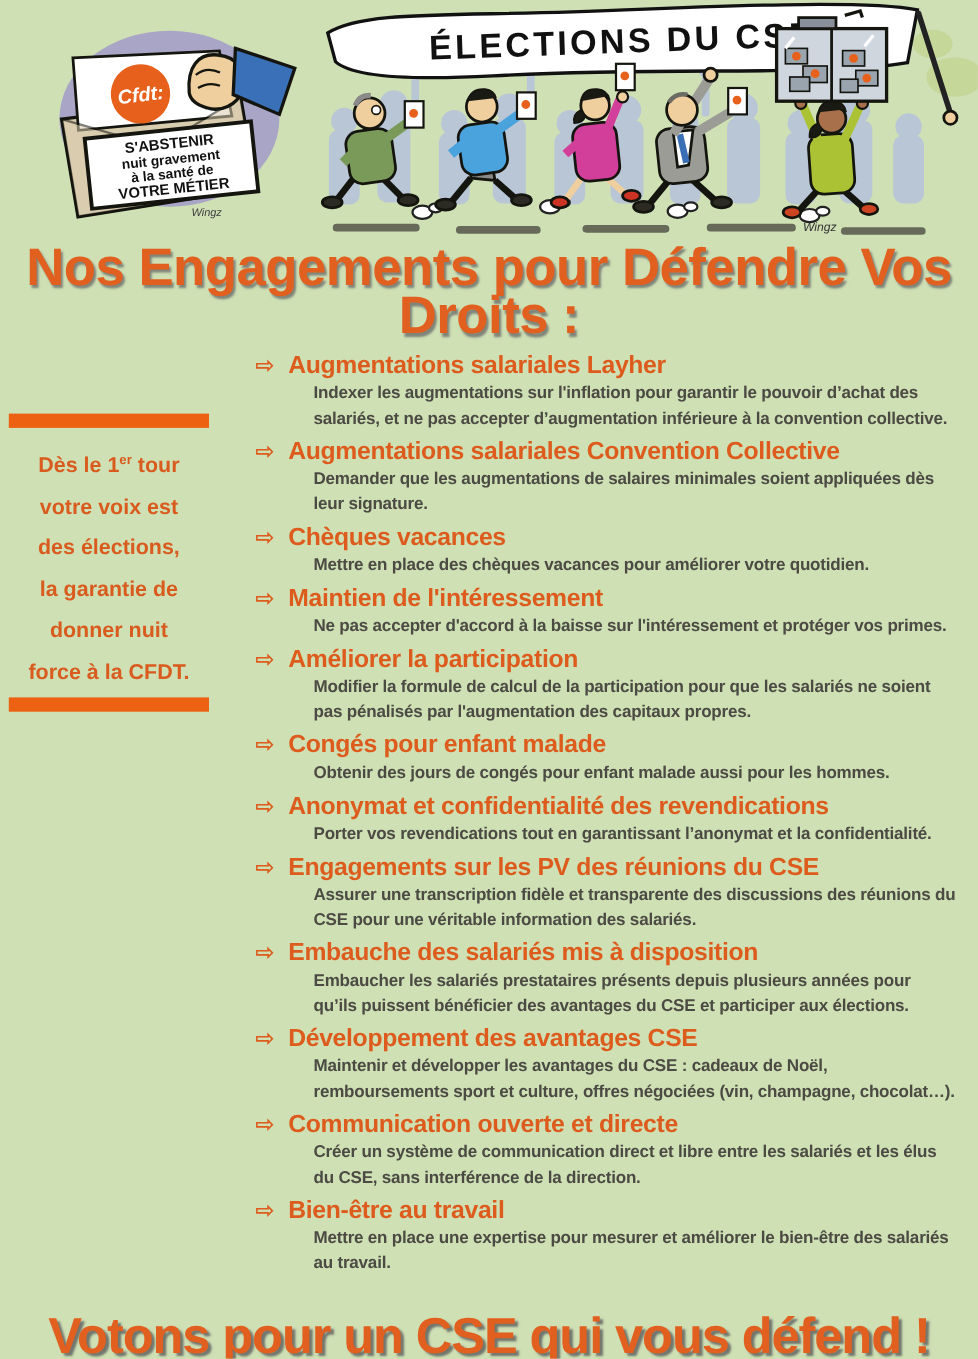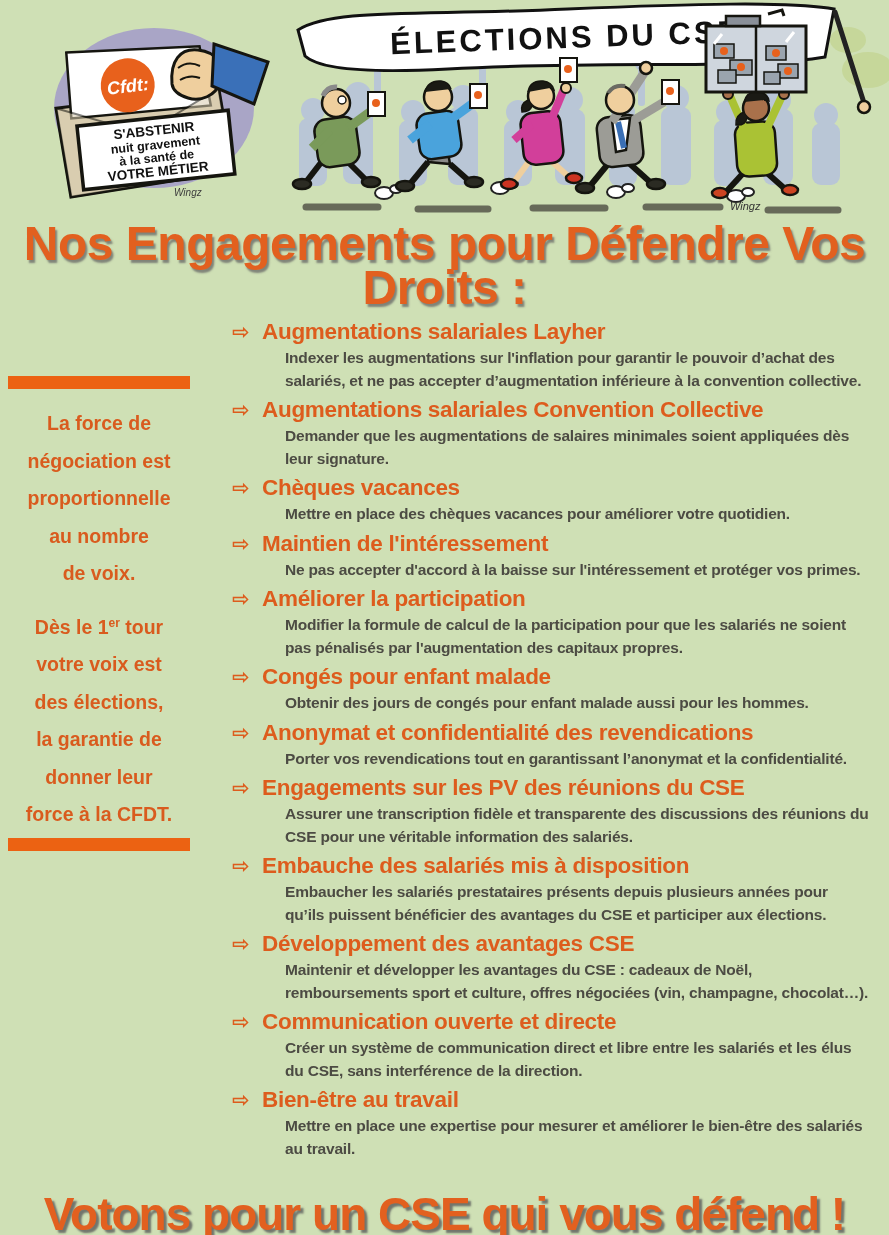--- a/index.html
+++ b/index.html
@@ -275,33 +275,26 @@
       <text x="452" y="210" font-size="11" font-style="italic" fill="#333333">Wingz</text>
     </svg>
   </header>
 
   <h1 class="title">Nos Engagements pour Défendre Vos Droits :</h1>
 
   <div class="columns">
 
     <aside class="sidebar">
       <div class="bar"></div>
-      <div class="side-block" id="side-block-1">
-          <div class="side-line">La force de</div>
-          <div class="side-line">négociation est</div>
-          <div class="side-line">proportionnelle</div>
-          <div class="side-line">au nombre</div>
-          <div class="side-line">de voix.</div>
-        </div>
       <div class="side-block second" id="side-block-2">
           <div class="side-line">Dès le 1<sup>er</sup> tour</div>
           <div class="side-line">votre voix est</div>
           <div class="side-line">des élections,</div>
           <div class="side-line">la garantie de</div>
-          <div class="side-line">donner leur</div>
+          <div class="side-line">donner nuit</div>
           <div class="side-line">force à la CFDT.</div>
         </div>
       <div class="bar"></div>
     </aside>
 
     <main class="content" id="engagements-list">
   <div class="item">
     <div class="item-head">
       <span class="arrow">⇨</span>
       <span class="item-title">Augmentations salariales Layher</span>

